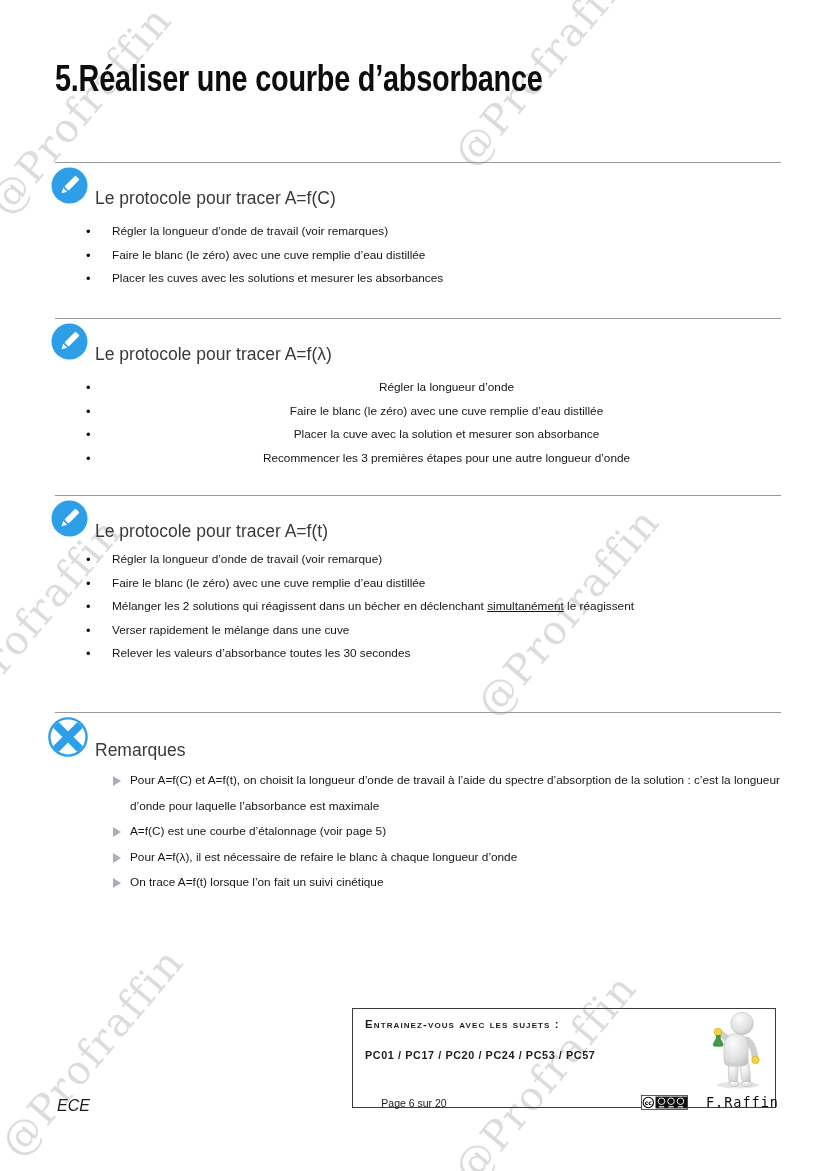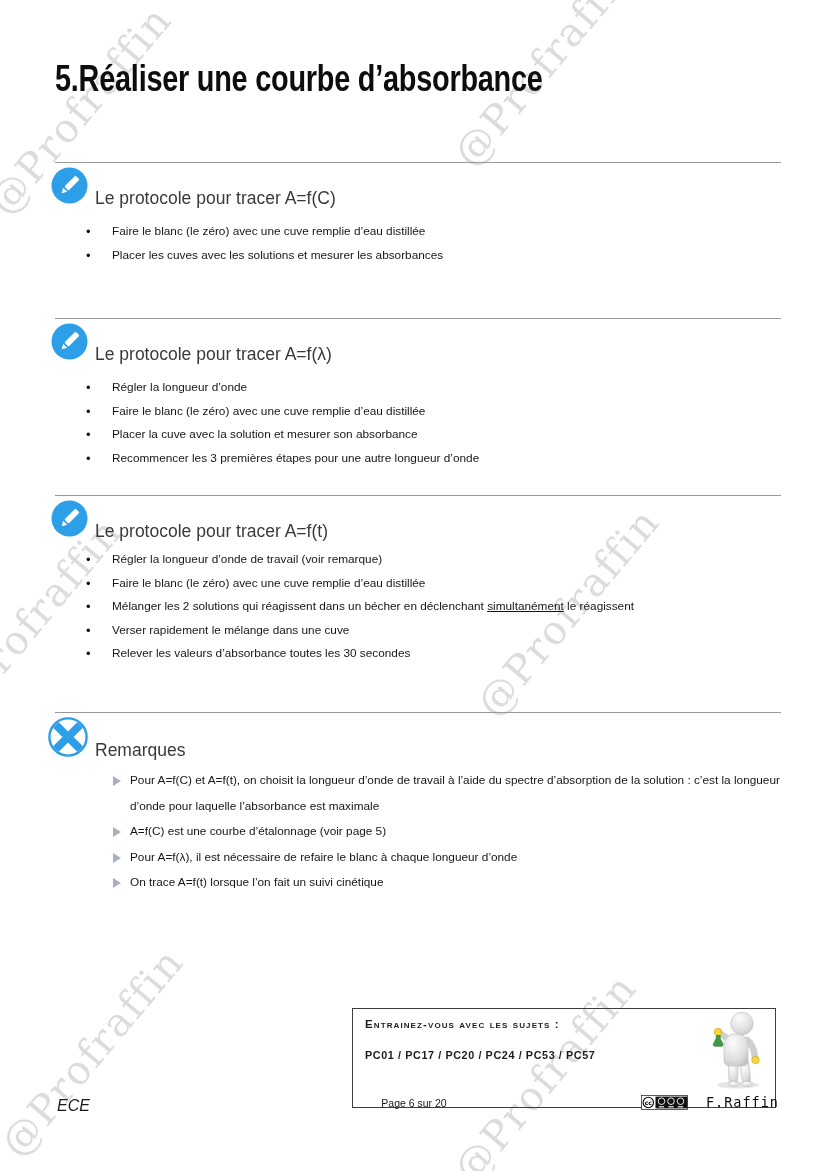--- a/index.html
+++ b/index.html
@@ -105,38 +105,39 @@
       <svg width="37" height="37" viewBox="0 0 37 37">
         <circle cx="18.5" cy="18.5" r="18" fill="#2D9EE8"></circle>
         <g transform="rotate(45 18.5 18.5)">
           <rect x="15.6" y="7.2" width="5.8" height="15.6" rx="1" fill="#ffffff"></rect>
           <polygon points="15.6,24.6 21.4,24.6 18.5,29.6" fill="#ffffff"></polygon>
         </g>
       </svg>
     </span>
     <div class="sec-title">Le protocole pour tracer A=f(C)</div>
     <ul class="bullets" style="top:58px;">
+      <li>Régler la longueur d’onde de travail (voir remarques)</li>
       <li>Faire le blanc (le zéro) avec une cuve remplie d’eau distillée</li>
       <li>Placer les cuves avec les solutions et mesurer les absorbances</li>
     </ul>
   </div>
 
   <div class="sect" style="top:318px;">
     <div class="rule"></div>
     <span class="sec-icon">
       <svg width="37" height="37" viewBox="0 0 37 37">
         <circle cx="18.5" cy="18.5" r="18" fill="#2D9EE8"></circle>
         <g transform="rotate(45 18.5 18.5)">
           <rect x="15.6" y="7.2" width="5.8" height="15.6" rx="1" fill="#ffffff"></rect>
           <polygon points="15.6,24.6 21.4,24.6 18.5,29.6" fill="#ffffff"></polygon>
         </g>
       </svg>
     </span>
     <div class="sec-title">Le protocole pour tracer A=f(λ)</div>
-    <ul class="bullets" style="top:58px;">
+    <ul class="bullets" style="top:58px;text-align:center;">
       <li>Régler la longueur d’onde</li>
       <li>Faire le blanc (le zéro) avec une cuve remplie d’eau distillée</li>
       <li>Placer la cuve avec la solution et mesurer son absorbance</li>
       <li>Recommencer les 3 premières étapes pour une autre longueur d’onde</li>
     </ul>
   </div>
 
   <div class="sect" style="top:495px;">
     <div class="rule"></div>
     <span class="sec-icon">

